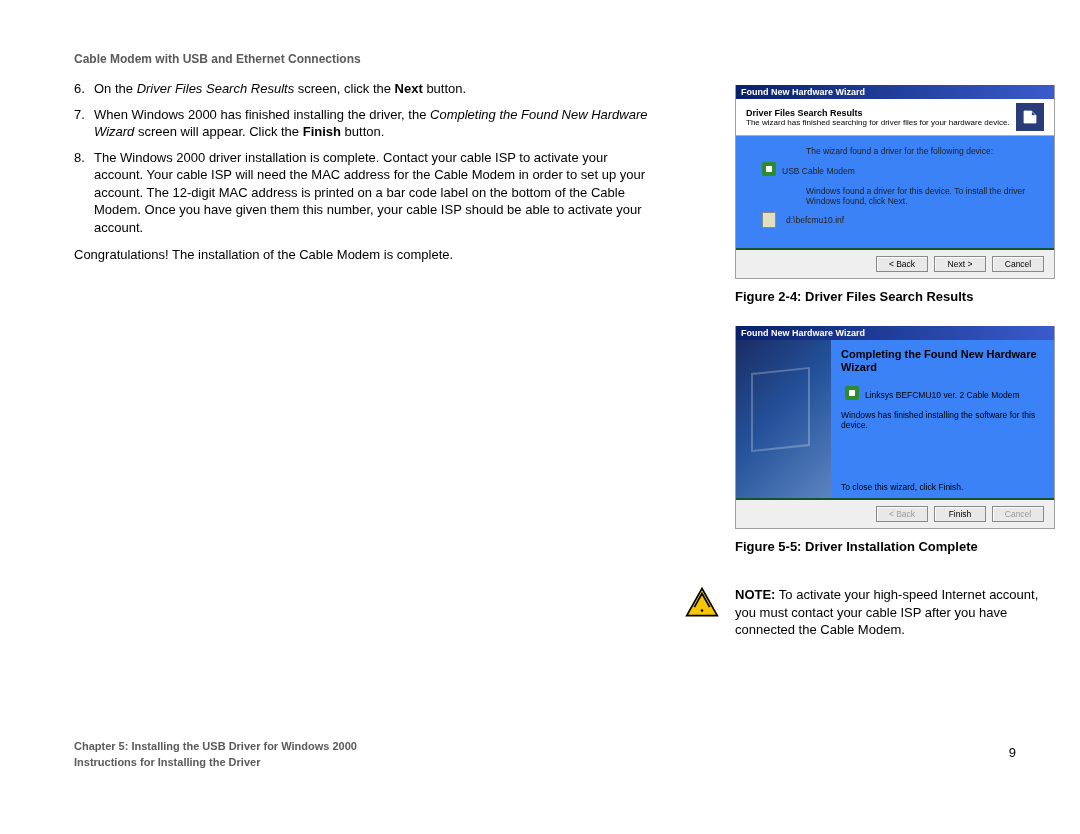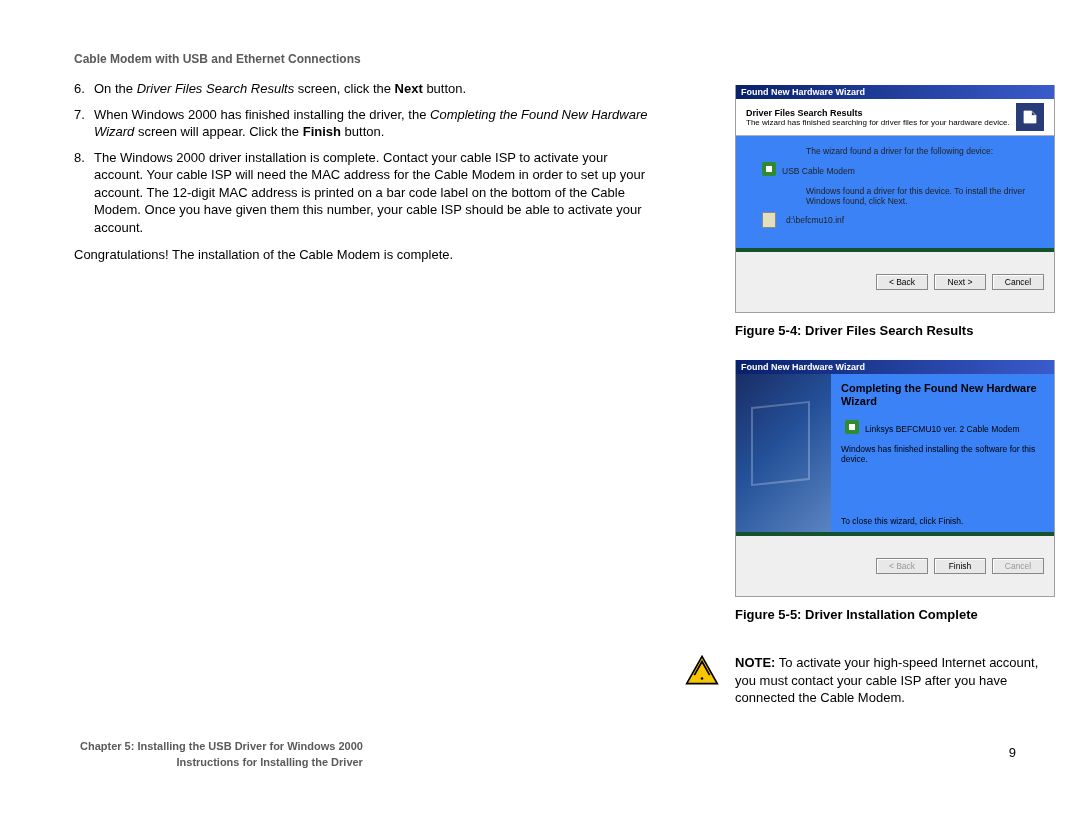--- a/index.html
+++ b/index.html
@@ -86,22 +86,22 @@
     font-size: 8.5px;
     color: #222;
   }
   .wiz1-body .line { margin-bottom: 6px; margin-left: 48px; }
   .device-row { display: flex; align-items: flex-end; gap: 6px; margin: 6px 0 10px 4px; }
   .dev-icon { width: 14px; height: 14px; background: #2e8b2e; border-radius: 2px; position: relative; }
   .dev-icon::after { content:""; position:absolute; width:6px; height:6px; background:#fff; top:4px; left:4px; }
   .file-row { display: flex; align-items: center; gap: 10px; margin: 6px 0 0 4px; }
   .file-icon { width: 12px; height: 14px; background: #e0e0c0; border:1px solid #888; position: relative; }
   .wiz-buttonbar {
-    border-top: 4px solid #14532d;
-    padding: 22px 10px;
+    border-top: 2px solid #14532d;
+    padding: 6px 10px;
     display: flex;
     justify-content: flex-end;
     gap: 6px;
     background: #efefef;
   }
   .wiz-btn {
     font-size: 8.5px;
     padding: 2px 0;
     width: 50px;
     text-align: center;
@@ -138,26 +138,25 @@
     margin-left: -50px;
     width: 360px;
   }
   .warn-tri {
     width: 34px; height: 32px; flex-shrink:0;
   }
   .note-text { font-size: 13px; line-height: 1.35; }
   .footer-left {
     position: absolute;
     bottom: 64px;
-    left: 80px;
+    left: 74px;
     font-size: 11px;
     color: #5a5a5a;
     font-weight: bold;
     line-height: 1.4;
-    text-align: right;
   }
   .page-num {
     position: absolute;
     bottom: 74px;
     right: 64px;
     font-size: 13px;
   }
 </style>
 </head>
 <body>
@@ -210,21 +209,21 @@
         <span class="file-icon"></span>
         <span>d:\befcmu10.inf</span>
       </div>
     </div>
     <div class="wiz-buttonbar">
       <div class="wiz-btn">&lt; Back</div>
       <div class="wiz-btn">Next &gt;</div>
       <div class="wiz-btn">Cancel</div>
     </div>
   </div>
-  <div class="caption">Figure 5-4: Driver Files Search Results</div>
+  <div class="caption">Figure 2-4: Driver Files Search Results</div>
 
   <div class="wizard">
     <div class="wizard-titlebar">Found New Hardware Wizard</div>
     <div class="wiz2-body">
       <div class="wiz2-side"></div>
       <div class="wiz2-main">
         <div class="wiz2-title">Completing the Found New Hardware Wizard</div>
         <div class="device-row">
           <span class="dev-icon"></span>
           <span>Linksys BEFCMU10 ver. 2  Cable Modem</span>

